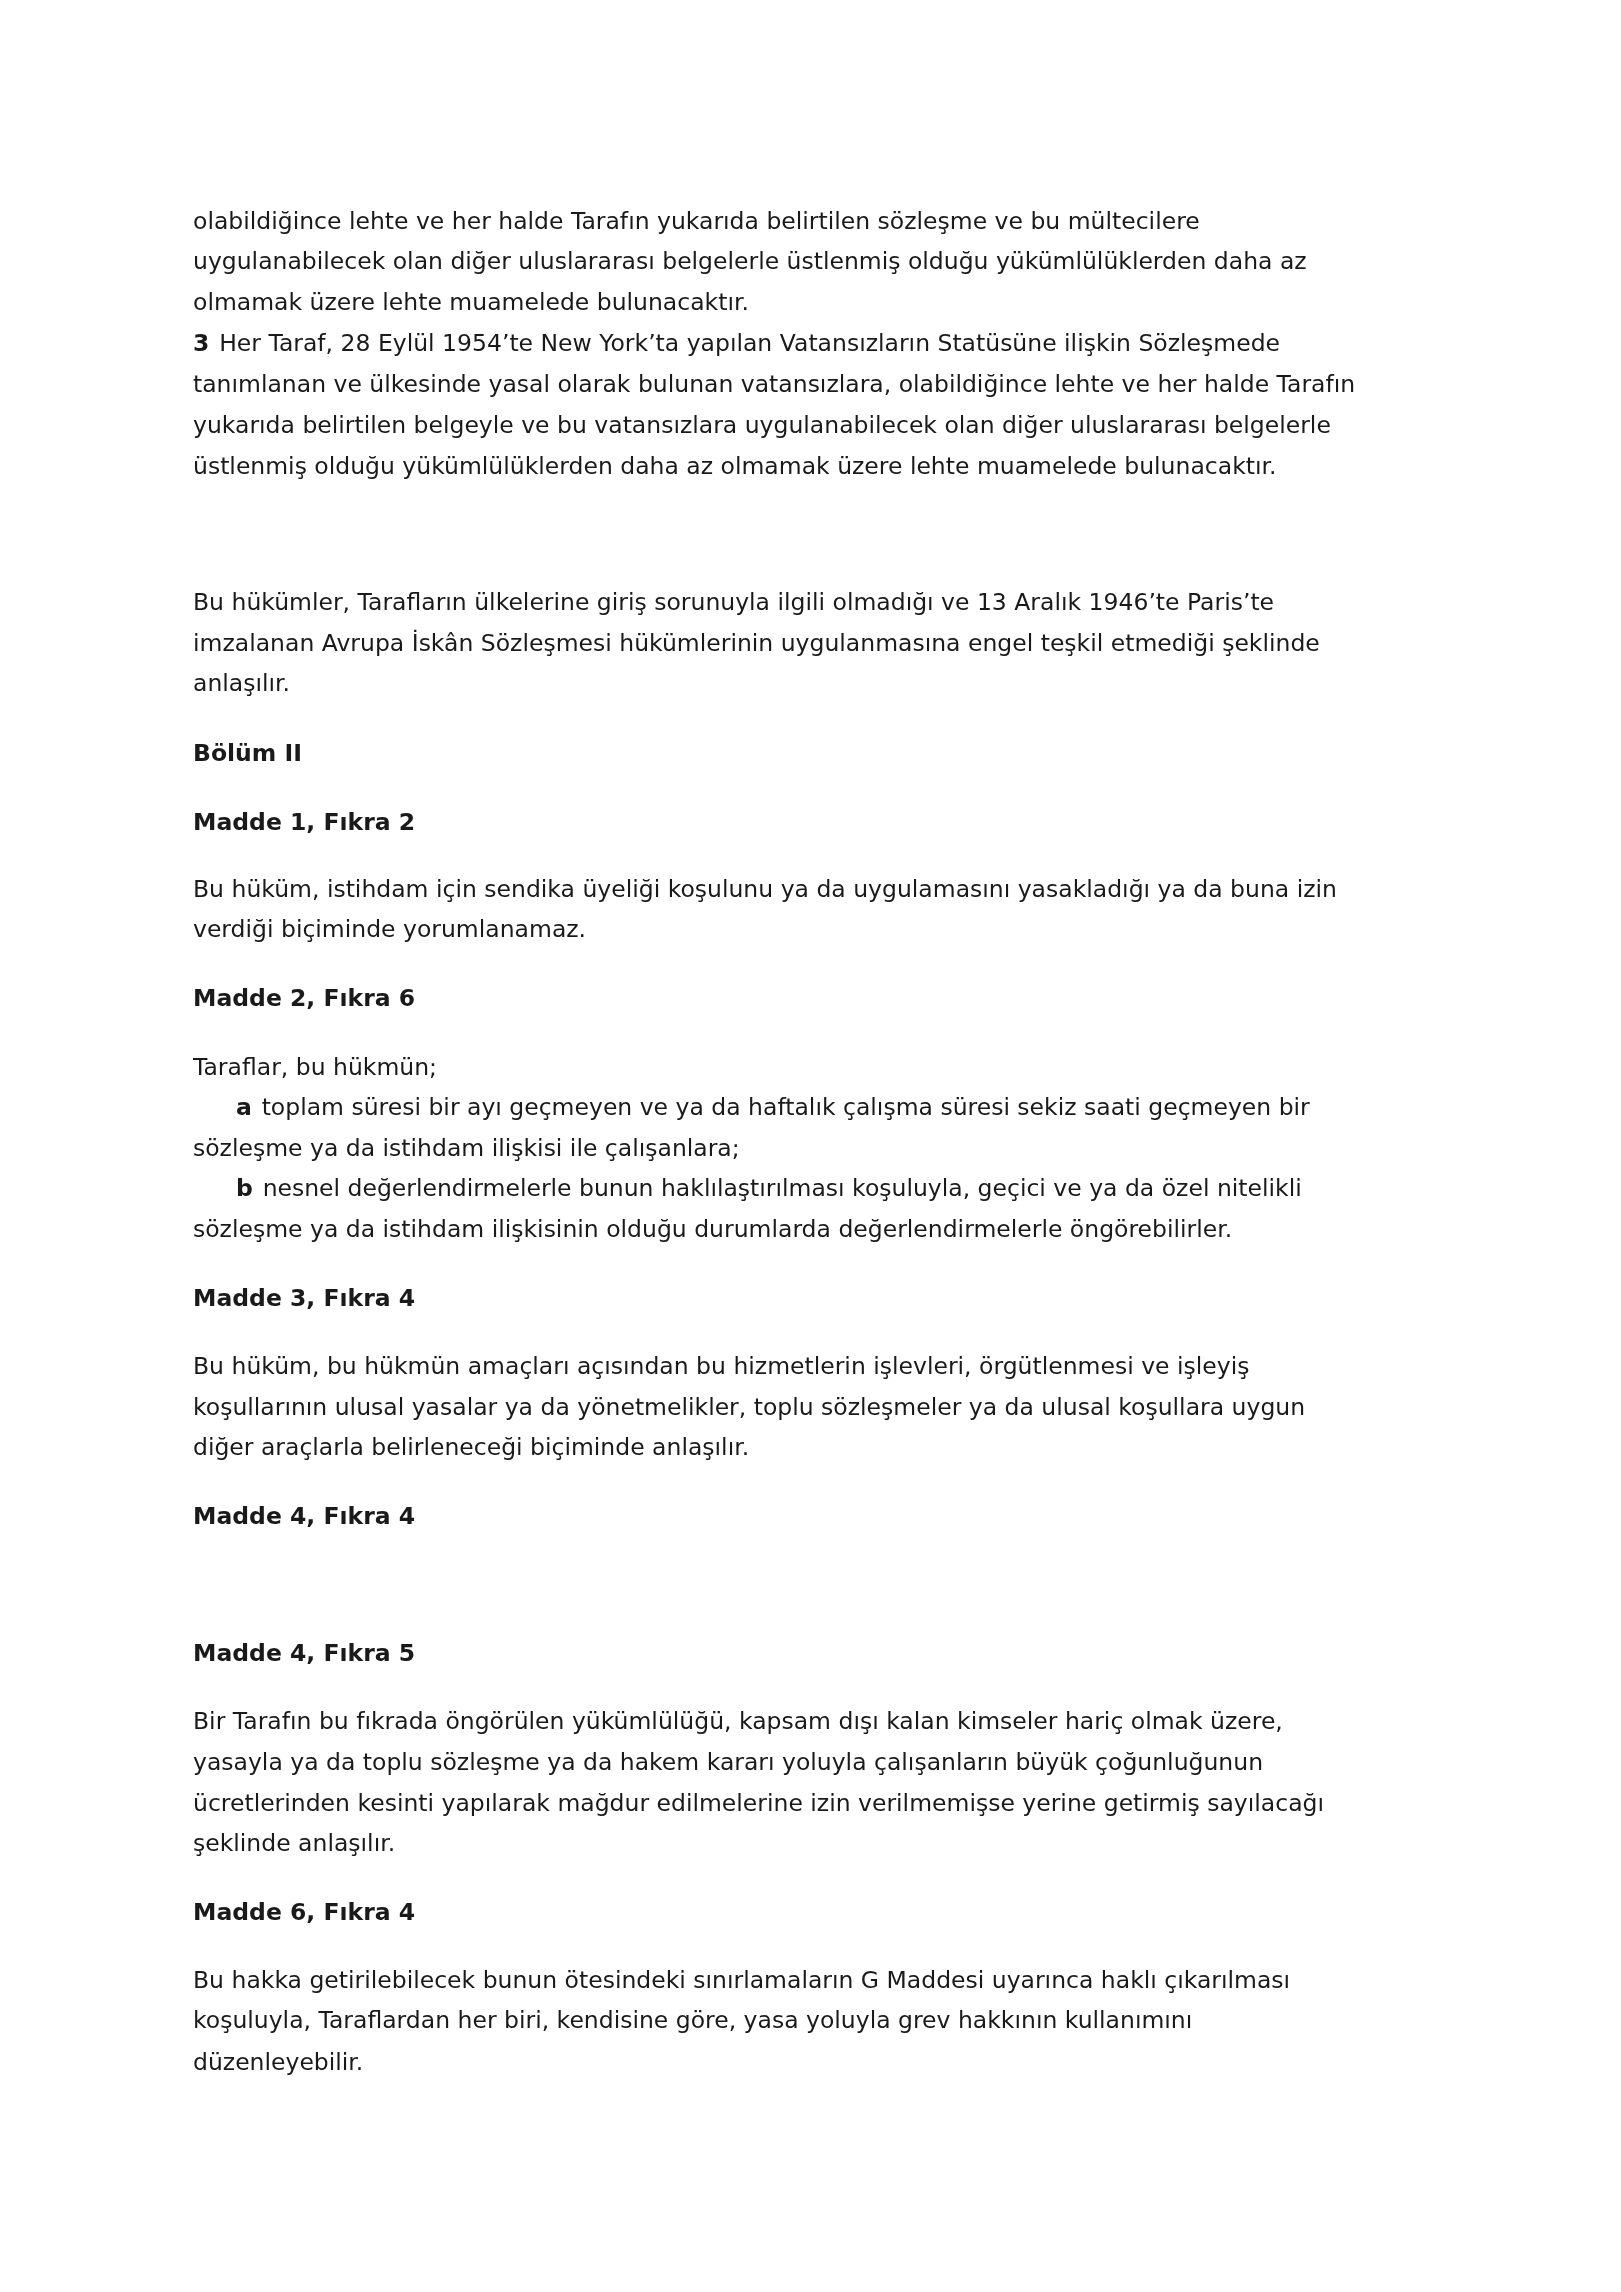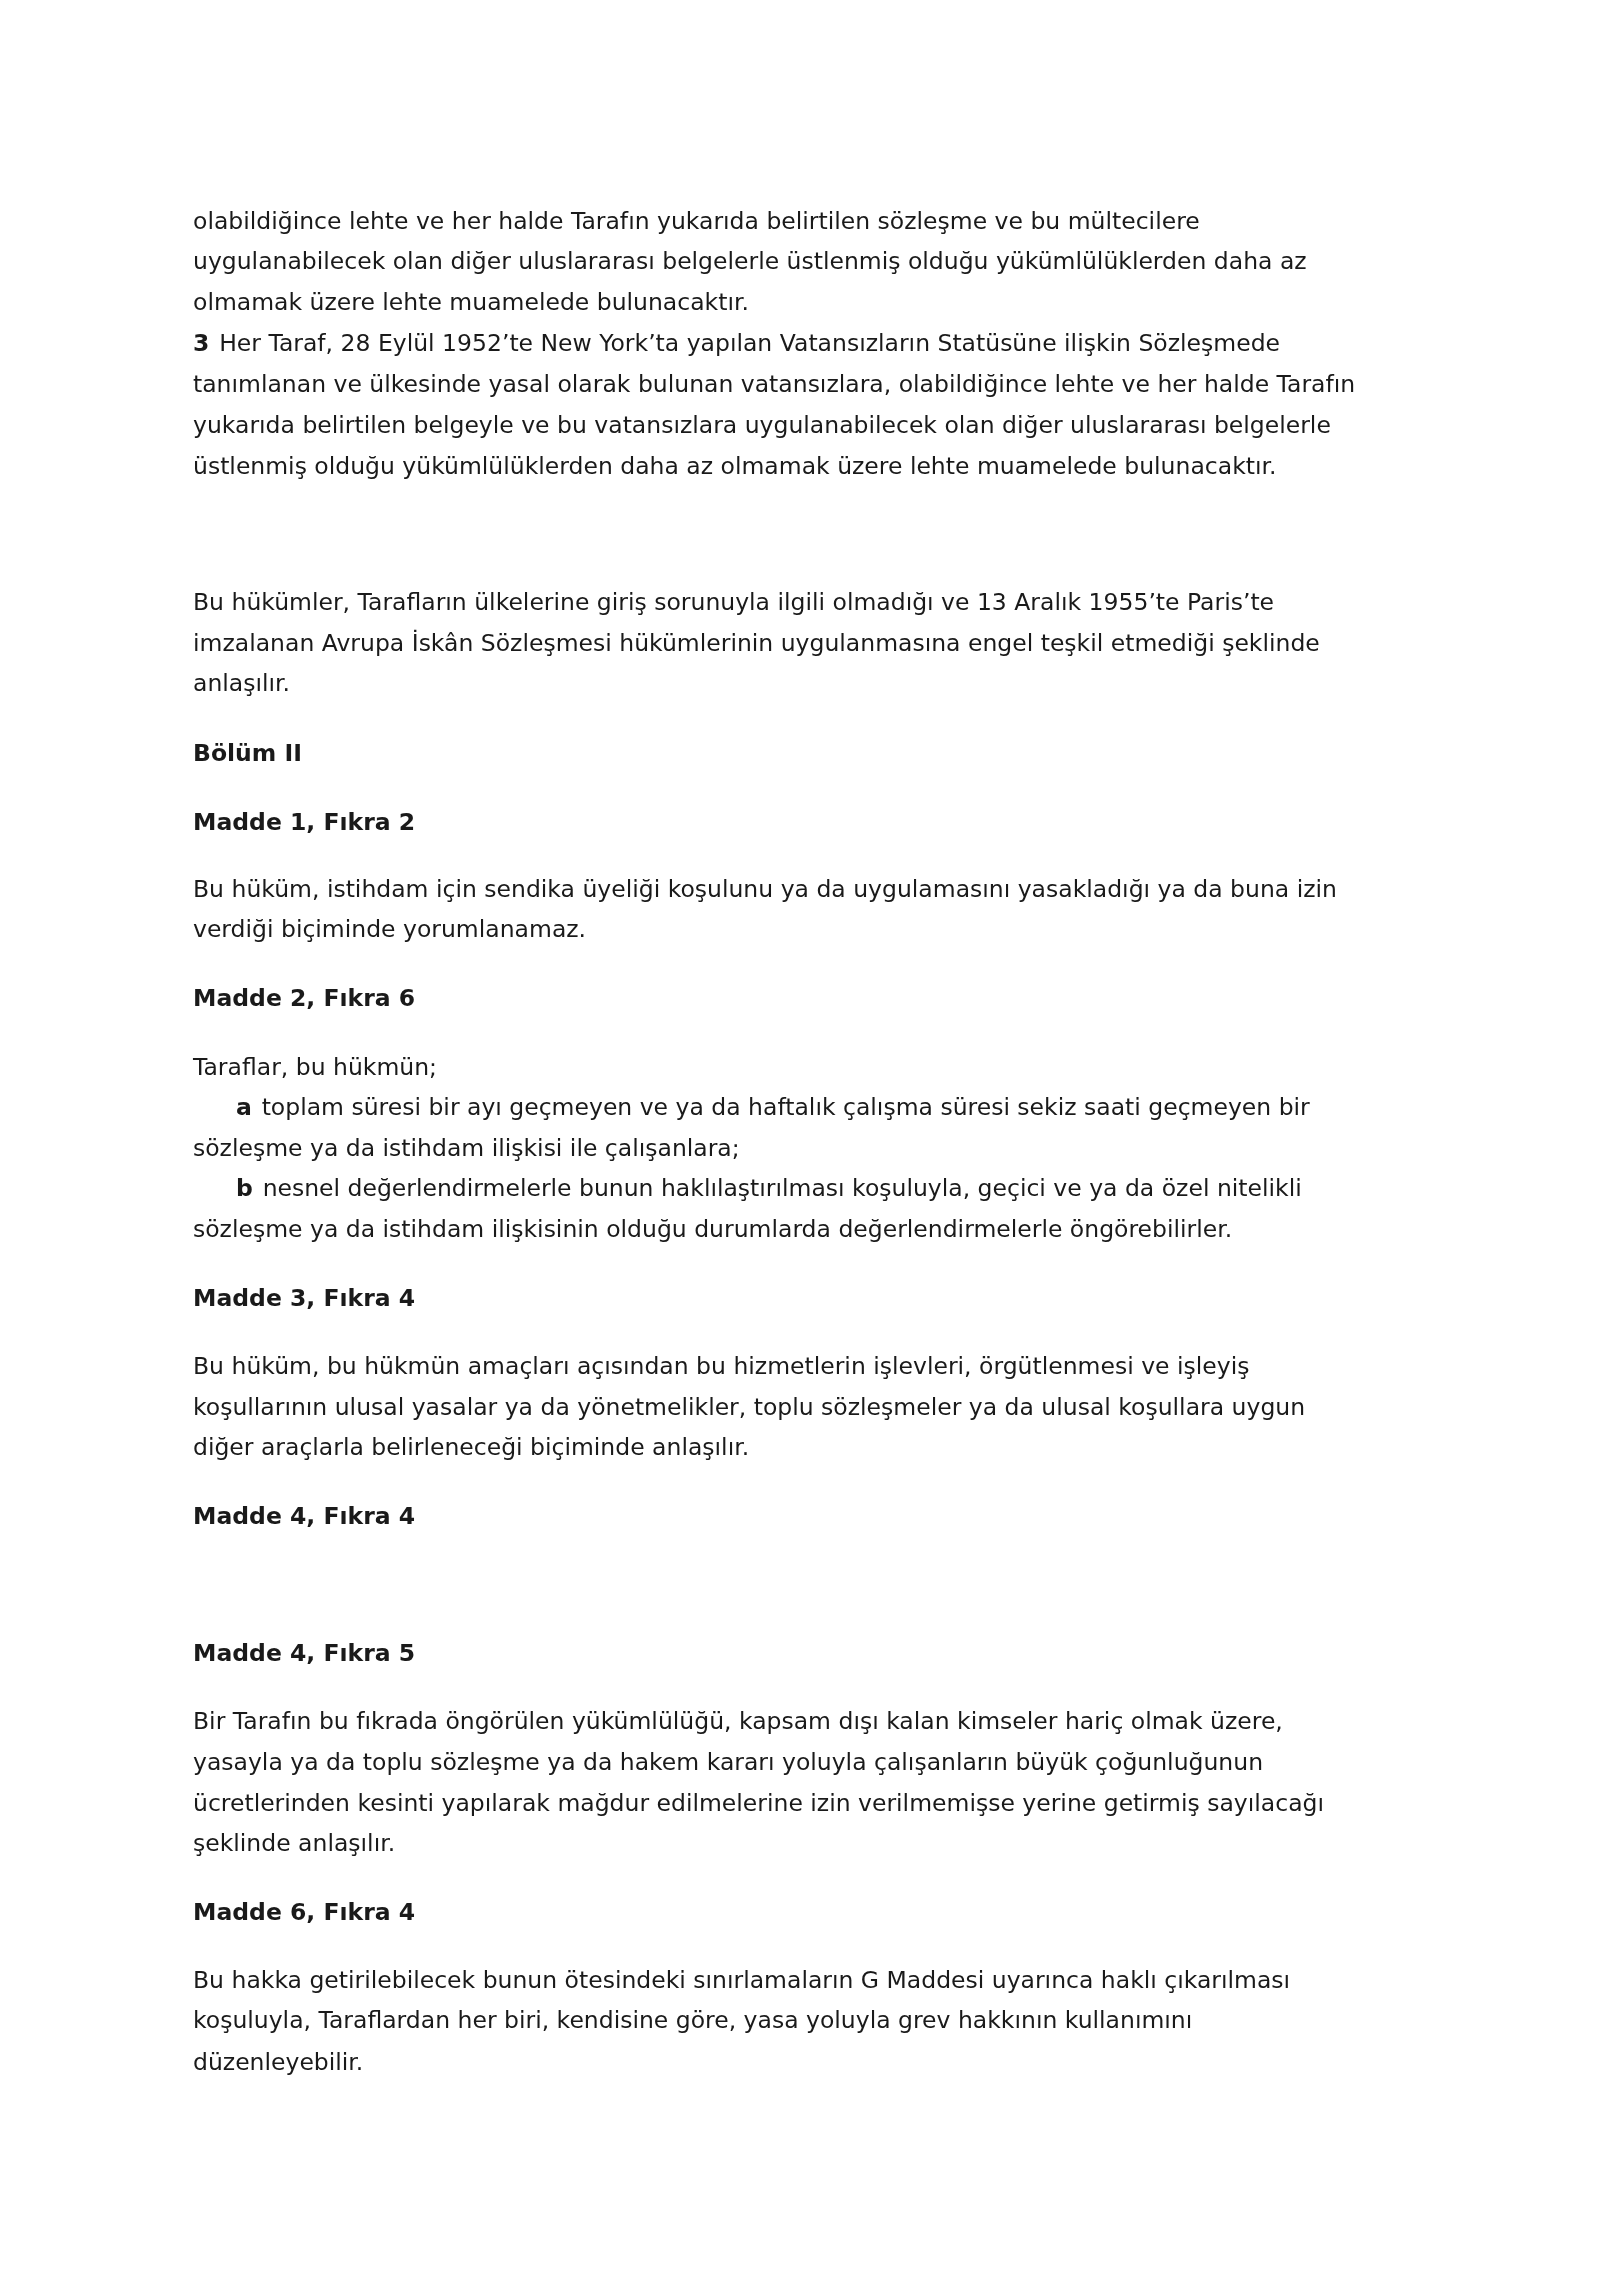--- a/index.html
+++ b/index.html
@@ -24,29 +24,29 @@
 
 <div class="page">
 
   <div>
     <div class="ln" style="top:207px">olabildiğince lehte ve her halde Tarafın yukarıda belirtilen sözleşme ve bu mültecilere</div>
     <div class="ln" style="top:247px">uygulanabilecek olan diğer uluslararası belgelerle üstlenmiş olduğu yükümlülüklerden daha az</div>
     <div class="ln" style="top:288px">olmamak üzere lehte muamelede bulunacaktır.</div>
   </div>
 
   <div>
-    <div class="ln" style="top:329px"><span class="marker">3</span><span>Her Taraf, 28 Eylül 1952’te New York’ta yapılan Vatansızların Statüsüne ilişkin Sözleşmede</span></div>
+    <div class="ln" style="top:329px"><span class="marker">3</span><span>Her Taraf, 28 Eylül 1954’te New York’ta yapılan Vatansızların Statüsüne ilişkin Sözleşmede</span></div>
     <div class="ln" style="top:370px">tanımlanan ve ülkesinde yasal olarak bulunan vatansızlara, olabildiğince lehte ve her halde Tarafın</div>
     <div class="ln" style="top:411px">yukarıda belirtilen belgeyle ve bu vatansızlara uygulanabilecek olan diğer uluslararası belgelerle</div>
     <div class="ln" style="top:452px">üstlenmiş olduğu yükümlülüklerden daha az olmamak üzere lehte muamelede bulunacaktır.</div>
   </div>
 
 
   <div>
-    <div class="ln" style="top:588px">Bu hükümler, Tarafların ülkelerine giriş sorunuyla ilgili olmadığı ve 13 Aralık 1955’te Paris’te</div>
+    <div class="ln" style="top:588px">Bu hükümler, Tarafların ülkelerine giriş sorunuyla ilgili olmadığı ve 13 Aralık 1946’te Paris’te</div>
     <div class="ln" style="top:629px">imzalanan Avrupa İskân Sözleşmesi hükümlerinin uygulanmasına engel teşkil etmediği şeklinde</div>
     <div class="ln" style="top:669px">anlaşılır.</div>
   </div>
 
   <div class="ln b" style="top:739px">Bölüm II</div>
 
   <div class="ln b" style="top:808px">Madde 1, Fıkra 2</div>
 
   <div>
     <div class="ln" style="top:875px">Bu hüküm, istihdam için sendika üyeliği koşulunu ya da uygulamasını yasakladığı ya da buna izin</div>

